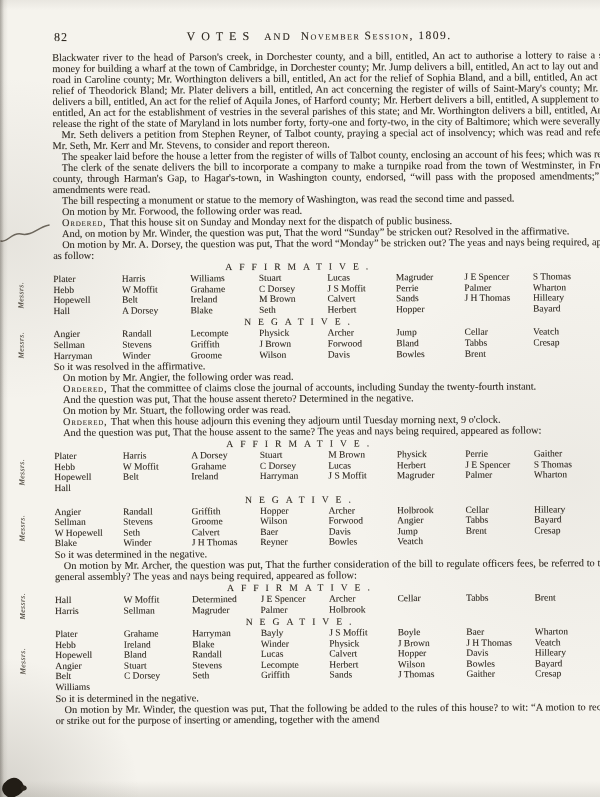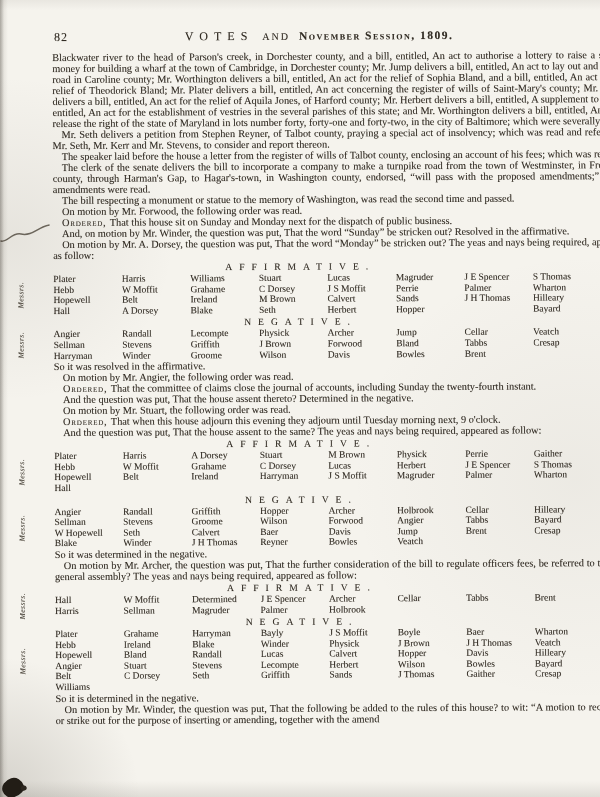--- a/index.html
+++ b/index.html
@@ -19,21 +19,21 @@
   .sheet {
     position:absolute; top:30px; left:52px; width:576px;
     transform:rotate(-0.3deg); transform-origin:top left;
     text-shadow:0.2px 0.2px 0.3px rgba(60,55,45,0.35);
   }
   .header { position:relative; display:flex; justify-content:center; align-items:baseline; gap:9px;
             padding-right:42px; margin-bottom:7px; white-space:nowrap; }
   .pagenum { position:absolute; left:2px; bottom:0; font-size:12px; letter-spacing:1px; }
   .title-votes, .title-proceedings { font-size:12px; letter-spacing:6px; }
   .title-and { font-size:10px; letter-spacing:2px; }
-  .title-session { font-size:11.5px; font-variant:small-caps; letter-spacing:1.5px;font-weight:bold; }
+  .title-session { font-size:11.5px; font-variant:small-caps; letter-spacing:1.5px; }
   .content p.para { font-size:10.3px; line-height:11px; text-align:justify; }
   .para.indent { text-indent:9px; }
   .para.center { text-align:center; text-indent:0; padding-right:82px; }
   .lead-caps { font-variant:small-caps; letter-spacing:0.8px;margin-top:12px; }
   .vote-heading { text-align:center; font-size:9.6px; line-height:11px;
                   letter-spacing:7px; margin:1px 82px 1px 0; }
   .vote-block { position:relative; }
   .messrs { position:absolute; left:-46px; top:50%;
             transform:translateY(-50%) rotate(-90deg);
             font-size:7.5px; font-style:italic; letter-spacing:0.5px; color:#4a443a; }

